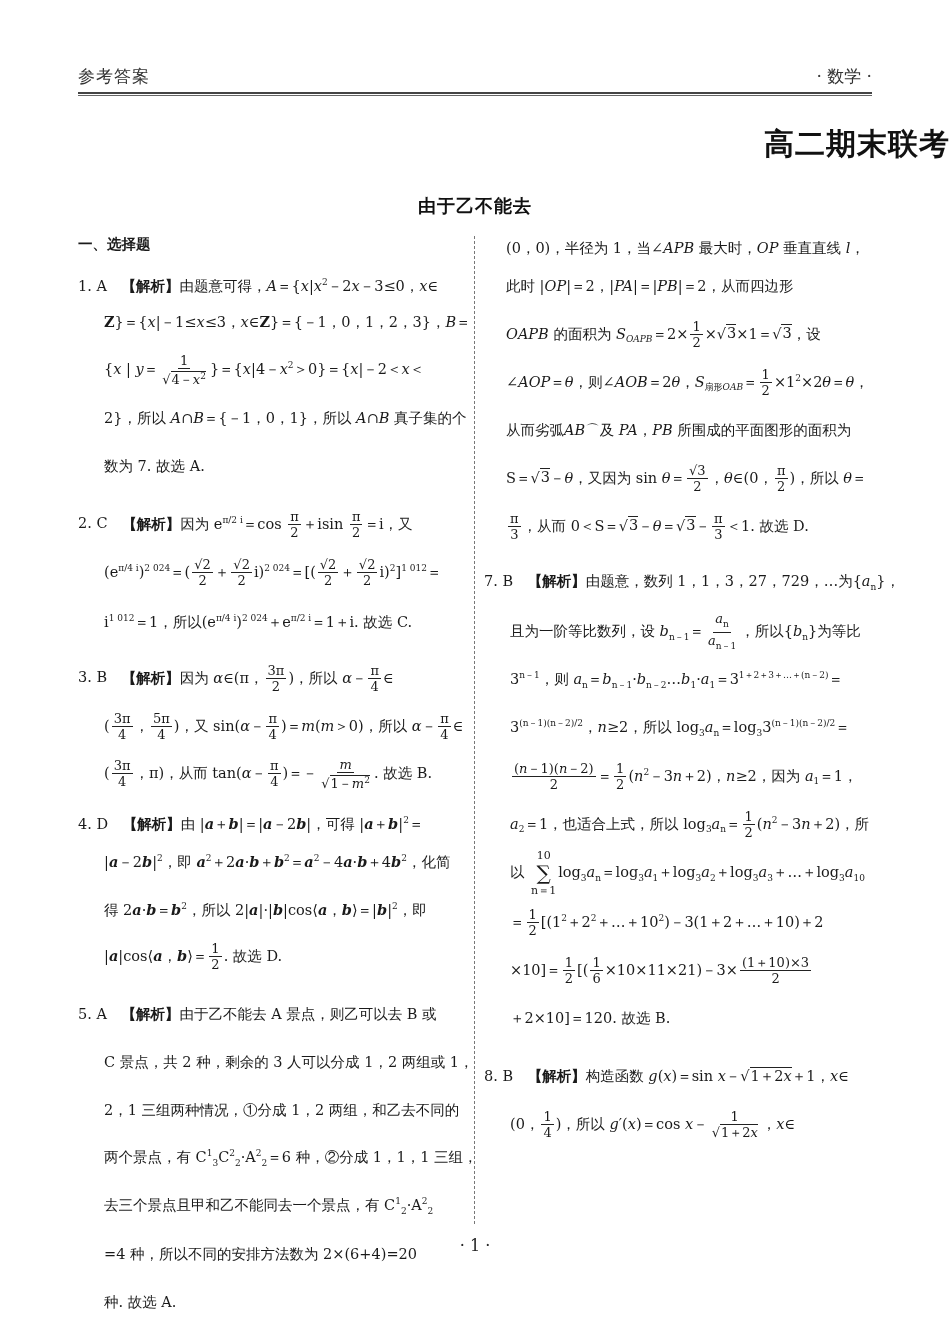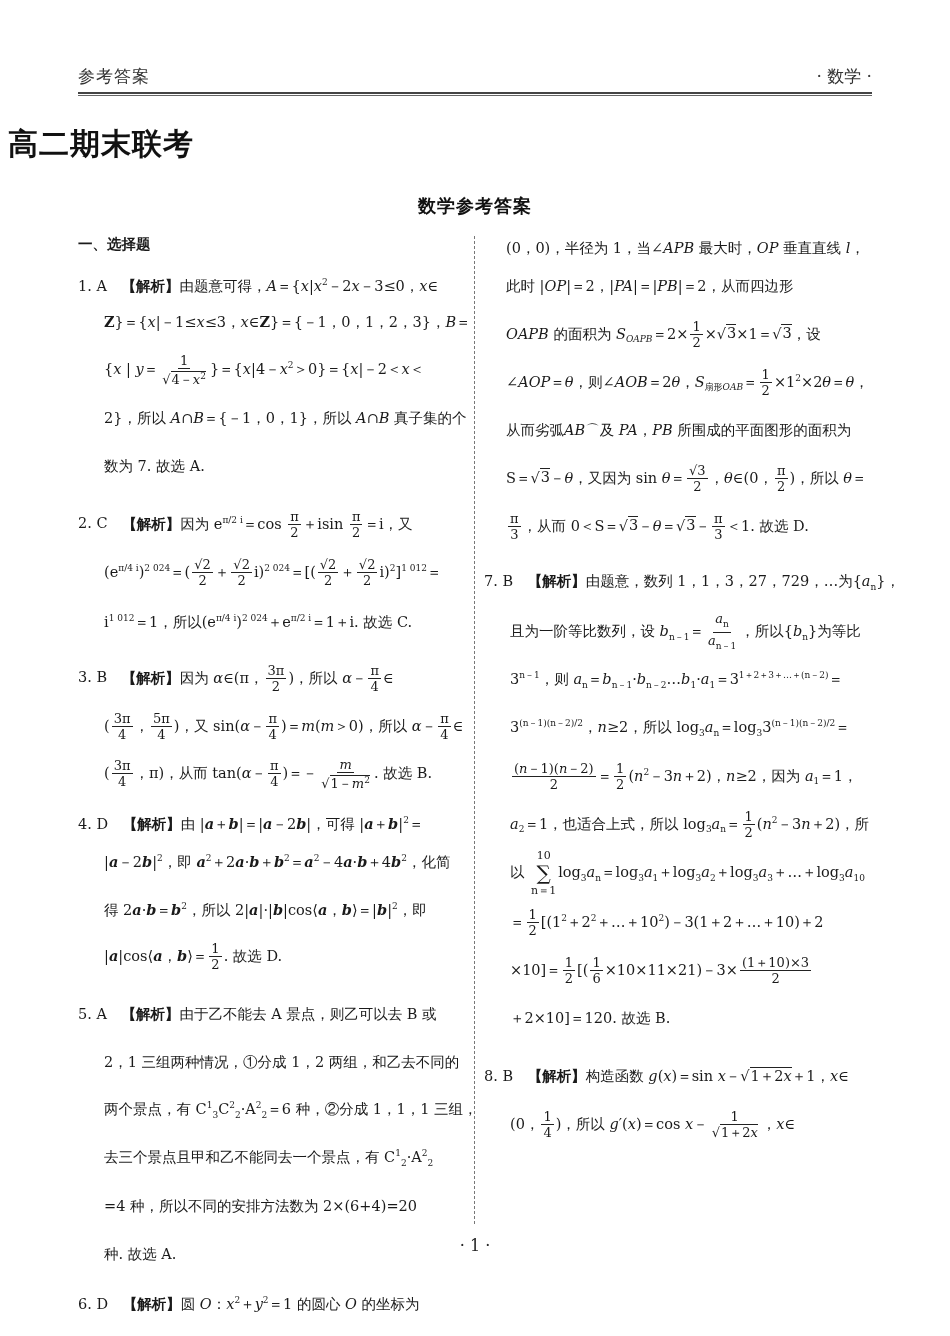--- a/index.html
+++ b/index.html
@@ -14,21 +14,21 @@
     position: absolute; left: 78px; right: 78px; top: 58px; height: 30px;
     display: flex; justify-content: space-between; align-items: flex-end;
     font-size: 17px; color: #333; gap: 45px;
   }
   .running-head .rh-left { letter-spacing: 1px; }
   .rule {
     position: absolute; left: 78px; right: 78px; top: 92px; height: 4px;
     border-top: 2px solid #444; border-bottom: 1px solid #666;
   }
   .main-title {
-    position: absolute; left: 8px; right: 0; top: 124px; text-align: left;
+    position: absolute; left: 8px; right: 0; top: 124px; text-align: right;
     font-size: 30px; font-weight: bold; letter-spacing: 1px; color: #111;
   }
   .sub-title {
     position: absolute; left: 0; right: 0; top: 194px; text-align: center;
     font-size: 18px; font-weight: bold; letter-spacing: 1px; color: #111;
   }
   .col {
     position: absolute; top: 234px; font-size: 14.5px; line-height: 20px;
   }
   .col-left { left: 78px; width: 385px; }
@@ -65,21 +65,21 @@
 </head>
 <body>
 
 <div class="running-head">
   <span class="rh-left">参考答案</span>
   <span class="rh-right">· 数学 ·</span>
 </div>
 <div class="rule"></div>
 
 <div class="main-title">高二期末联考</div>
-<div class="sub-title">数学参考答案</div>
+<div class="sub-title">由于乙不能去</div>
 
 <div class="divider"></div>
 
 <div class="col col-left">
   <div class="section-title">一、选择题</div>
 
   <div class="ans">
     <div class="line">
         <span><span class="num"><span>1.</span> <span>A</span></span> <span class="label">【解析】</span><span>由题意可得，<i class="m">A</i>＝{<i class="m">x</i>|<i class="m">x</i><sup>2</sup>－2<i class="m">x</i>－3≤0，<i class="m">x</i>∈</span></span>
       </div>
@@ -183,20 +183,23 @@
         <span>|<b class="v">a</b>|cos⟨<b class="v">a</b>，<b class="v">b</b>⟩＝<span class="frac">
             <span class="n">1</span>
             <span class="d">2</span>
           </span>. 故选 D.</span>
       </div>
   </div>
 
   <div class="ans">
     <div class="line tall">
         <span><span class="num"><span>5.</span> <span>A</span></span> <span class="label">【解析】</span><span>由于乙不能去 A 景点，则乙可以去 B 或</span></span>
+      </div>
+    <div class="line indent tall">
+        <span>C 景点，共 2 种，剩余的 3 人可以分成 1，2 两组或 1，</span>
       </div>
     <div class="line indent tall">
         <span>2，1 三组两种情况，①分成 1，2 两组，和乙去不同的</span>
       </div>
     <div class="line indent tall">
         <span>两个景点，有 C<sup>1</sup><sub>3</sub>C<sup>2</sup><sub>2</sub>·A<sup>2</sup><sub>2</sub>＝6 种，②分成 1，1，1 三组，</span>
       </div>
     <div class="line indent tall">
         <span>去三个景点且甲和乙不能同去一个景点，有 C<sup>1</sup><sub>2</sub>·A<sup>2</sup><sub>2</sub></span>
       </div>

